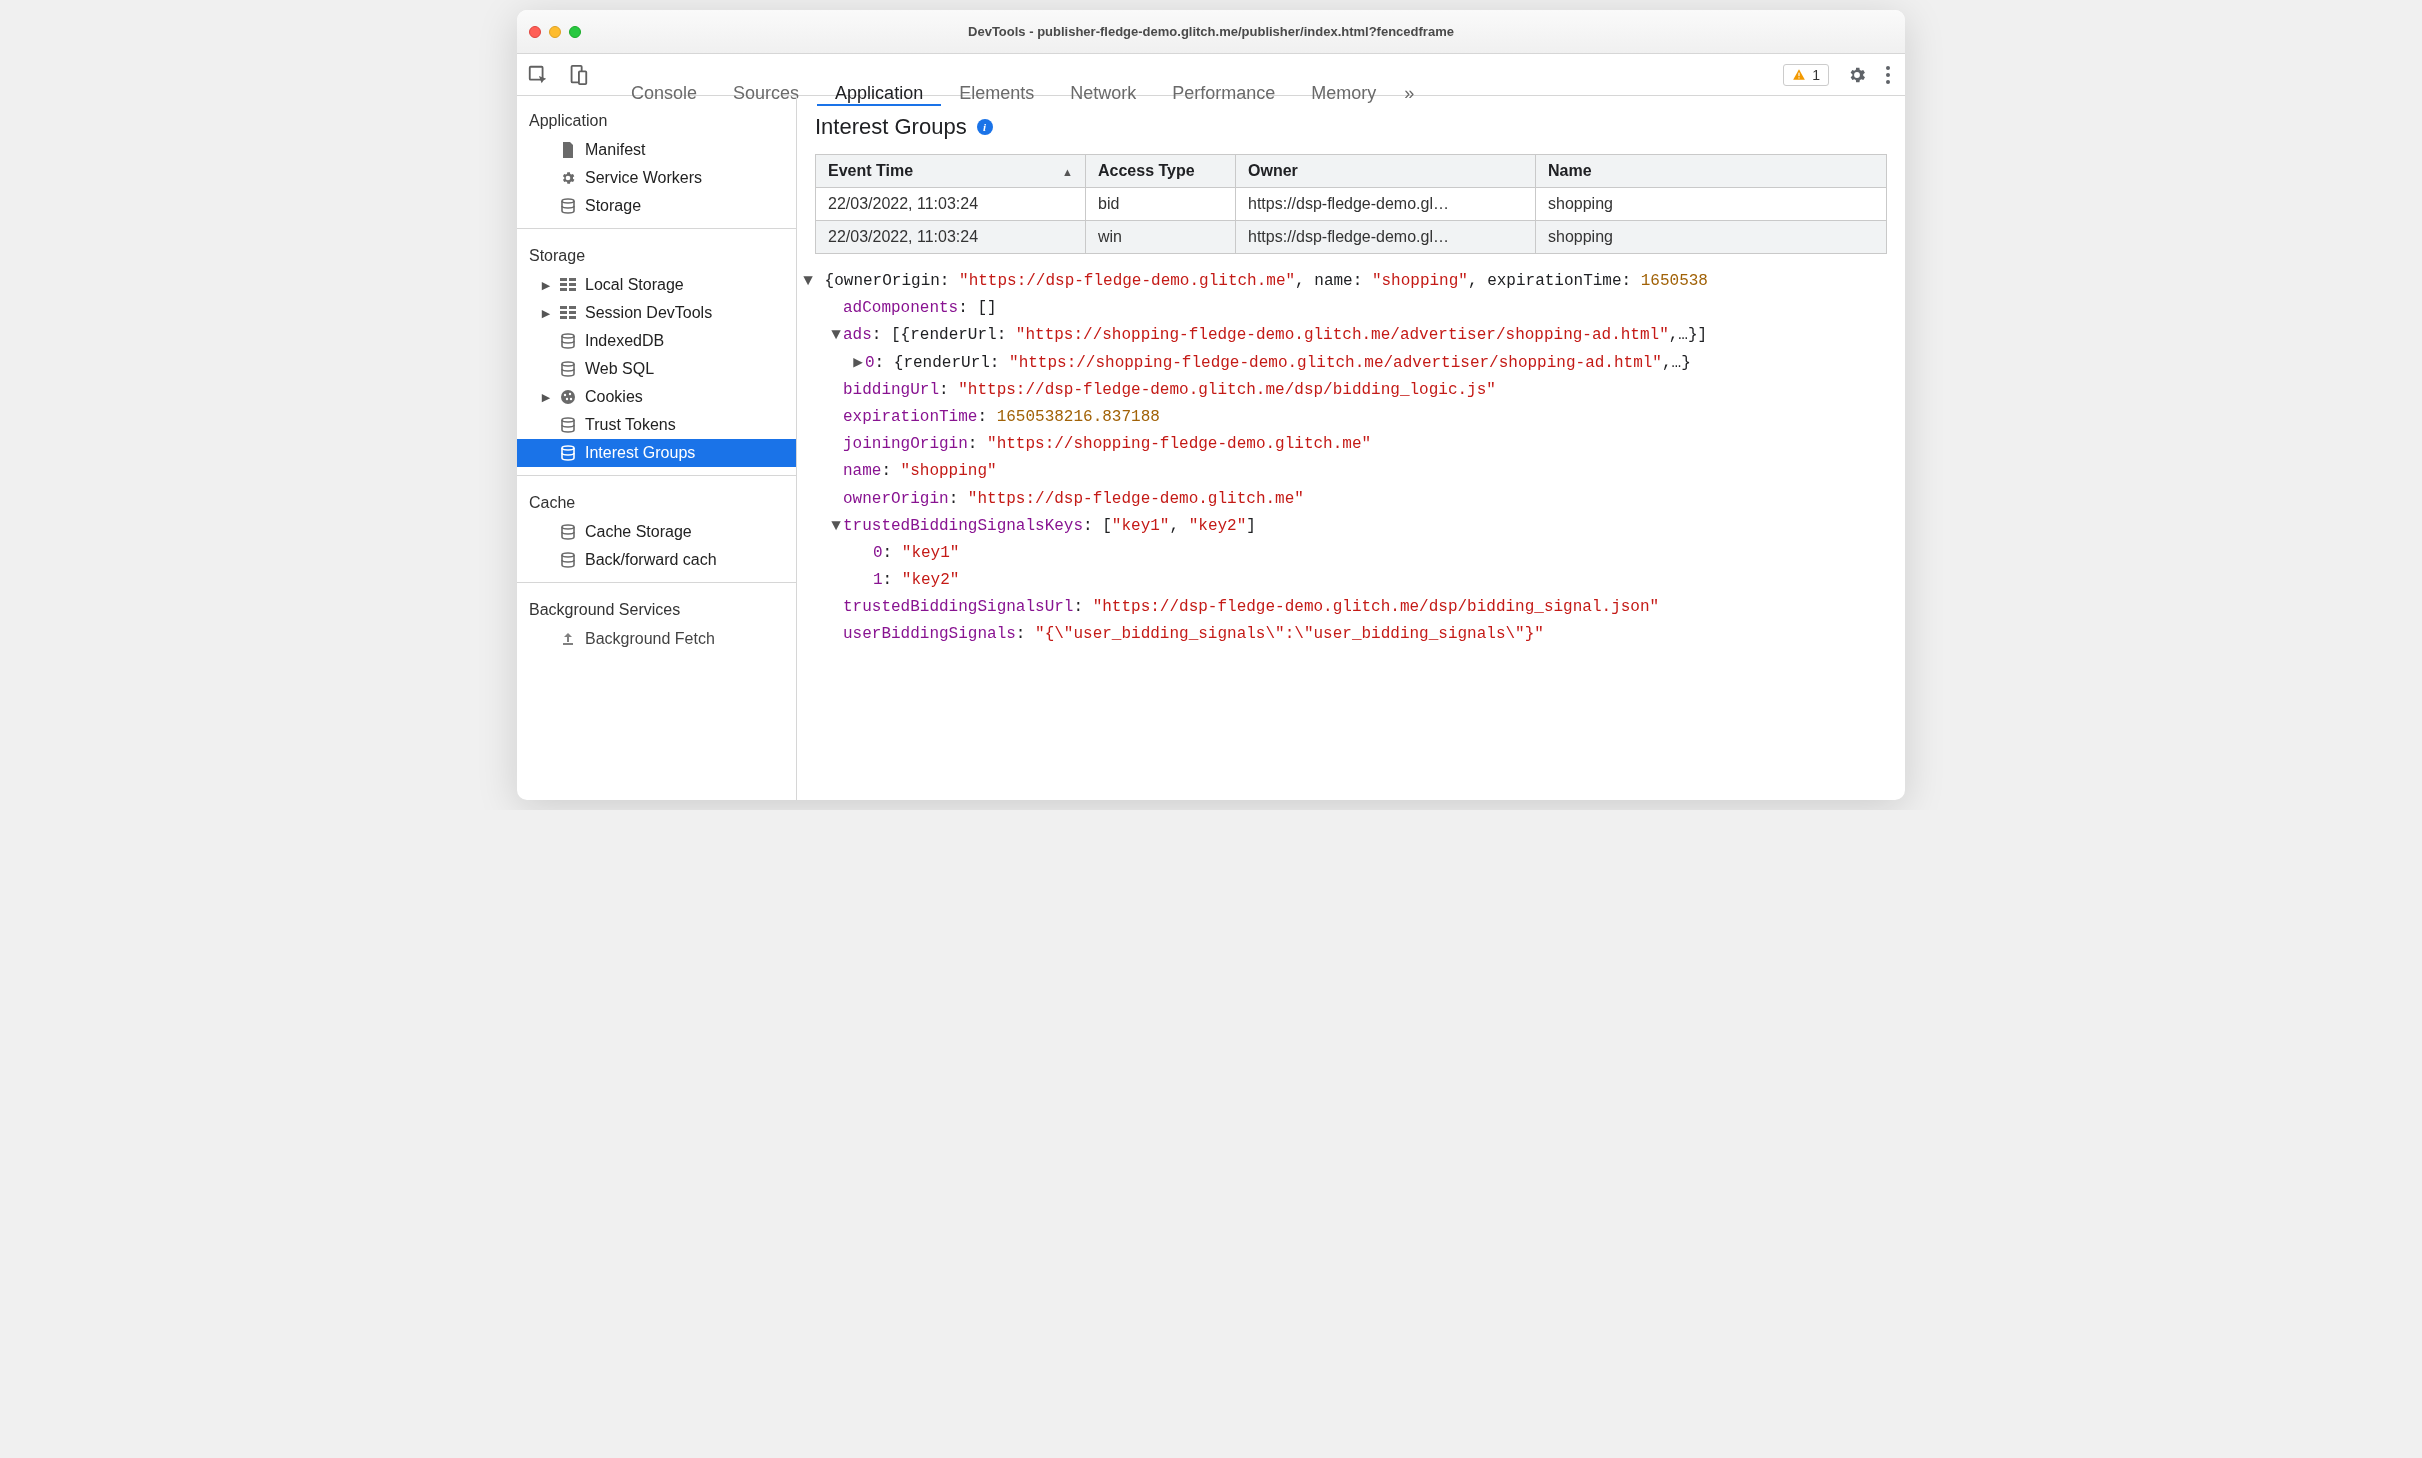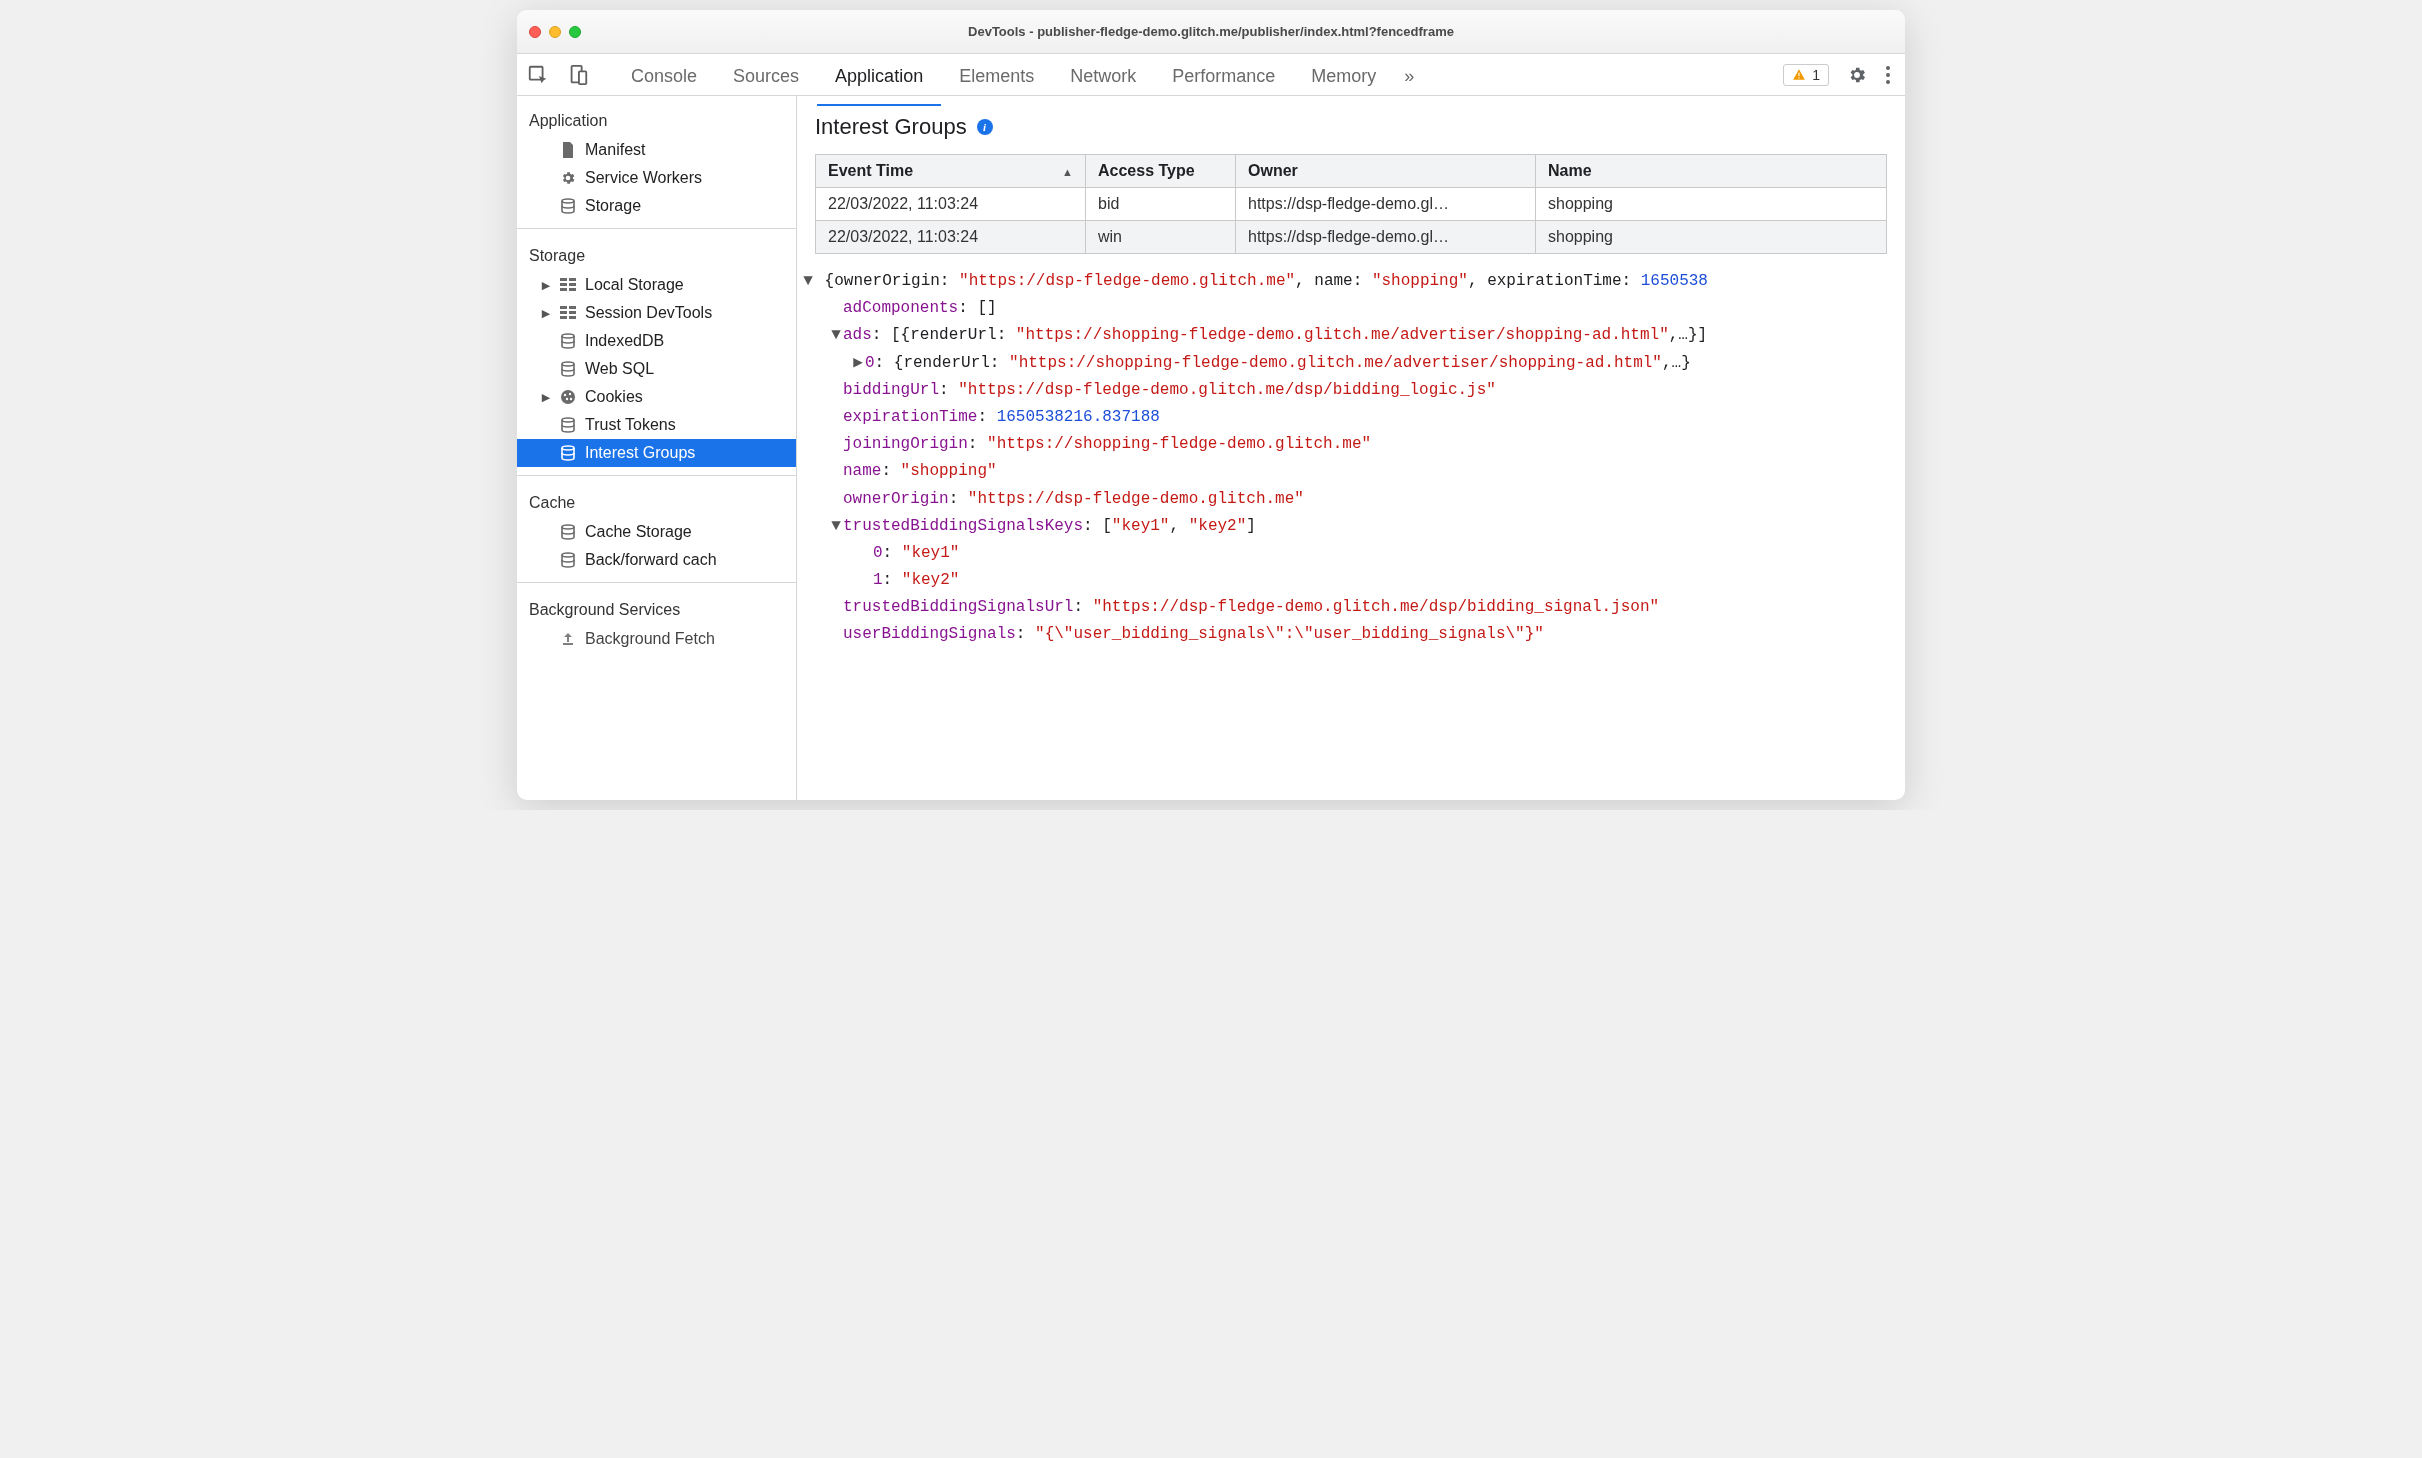--- a/index.html
+++ b/index.html
@@ -48,21 +48,21 @@
     padding: 0 14px 0 10px;
     gap: 2px;
     background:#fff;
   }
   .toolbar-left { display:flex; align-items:center; gap:18px; }
   .toolbar-icon { color:#606060; display:flex; align-items:center; }
   .tabs { display:flex; align-items:center; margin-left:22px; gap:0; }
   .tab {
     padding: 0 18px;
     height:40px;
-    display:flex; align-items:flex-start;
+    display:flex; align-items:flex-end;
     font-size:18px;
     color:#6a6a6a;
     cursor:pointer;
     border-bottom: 2px solid transparent;
     margin-top: 23px;
   }
   .tab.active { color:#1a73e8; border-bottom-color:#1a73e8; font-weight:500; color:#202124; border-bottom-color:#1a73e8; }
   .tab.active { color:#202124; }
   .toolbar-right { margin-left:auto; display:flex; align-items:center; gap:18px; }
   .warning-badge {
@@ -131,21 +131,21 @@
     line-height:1.7;
     white-space:nowrap;
     overflow:auto;
     flex:0 0 auto;
   }
   .ov-row { }
   .ov-row .caret { display:inline-block; width:14px; text-align:center; color:#555; cursor:pointer; }
   .ov-row .caret.hidden { visibility:hidden; }
   .k { color:#881391; } 
   .s { color:#c41a16; } 
-  .n { color:#1d4ed8;font-family:Liberation Mono, monospace; } 
+  .n { color:#a16207;font-family:Liberation Mono, monospace; } 
   .p { color:#202124; } 
   .ind1 { padding-left: 28px; }
   .ind2 { padding-left: 50px; }
   .ind3 { padding-left: 72px; }
   
   svg { display:block; }
 </style>
 </head>
 <body>
 

